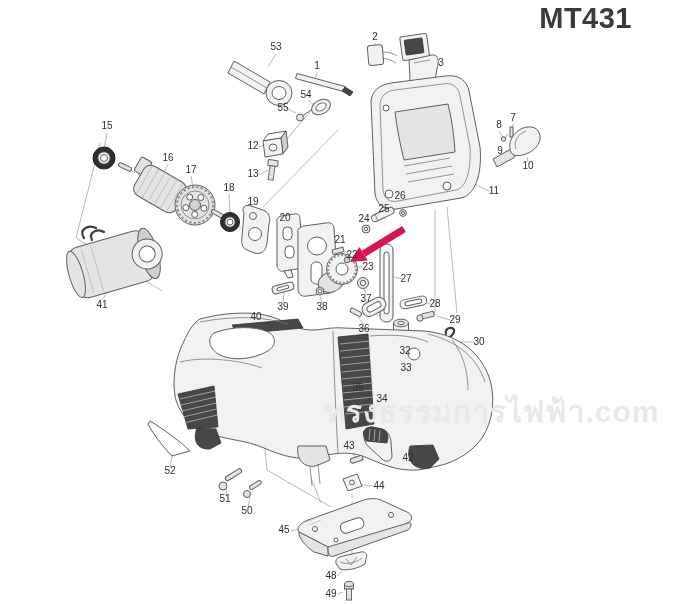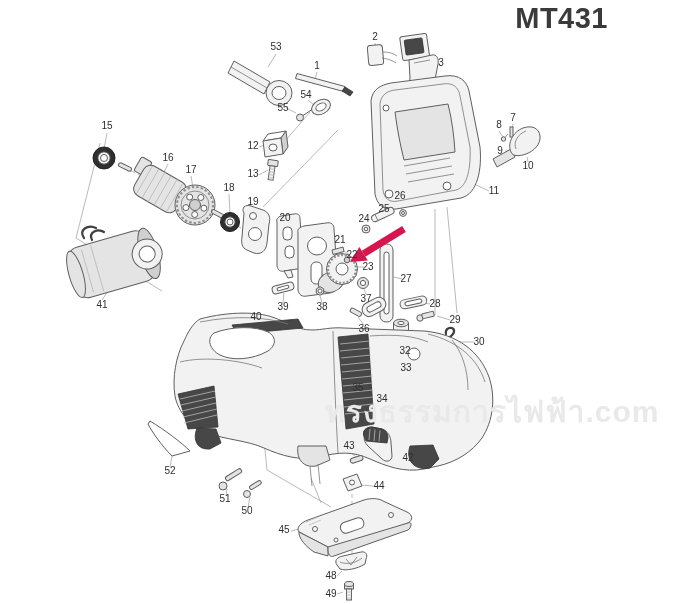--- a/index.html
+++ b/index.html
@@ -1,18 +1,18 @@
 <!DOCTYPE html>
 <html><head>
 <meta charset="utf-8">
 <style>
   html,body{margin:0;padding:0;background:#fff;}
   .canvas{position:relative;width:696px;height:604px;background:#fff;overflow:hidden;
           font-family:"Liberation Sans",sans-serif;}
-  .model-title{position:absolute;top:2px;right:88px;font-size:29px;font-weight:bold;
+  .model-title{position:absolute;top:2px;right:64px;font-size:29px;font-weight:bold;
           color:#3a3a3a;letter-spacing:0.5px;}
   .watermark{position:absolute;left:325px;top:388px;font-size:30px;color:#e9e9e9;
           white-space:nowrap;font-weight:bold;letter-spacing:1px;}
   svg.diagram{position:absolute;left:0;top:0;}
   
   .p{stroke:#5f5f5f;stroke-width:1;}
   .t{stroke:#777;stroke-width:0.8;fill:none;}
   .f0{fill:#ffffff;} .f1{fill:#f2f2f2;} .f2{fill:#e4e4e4;} .f3{fill:#d0d0d0;}
   .dk{fill:#474747;stroke:#333;stroke-width:0.8;}
   .ld{stroke:#9b9b9b;stroke-width:0.7;fill:none;}

